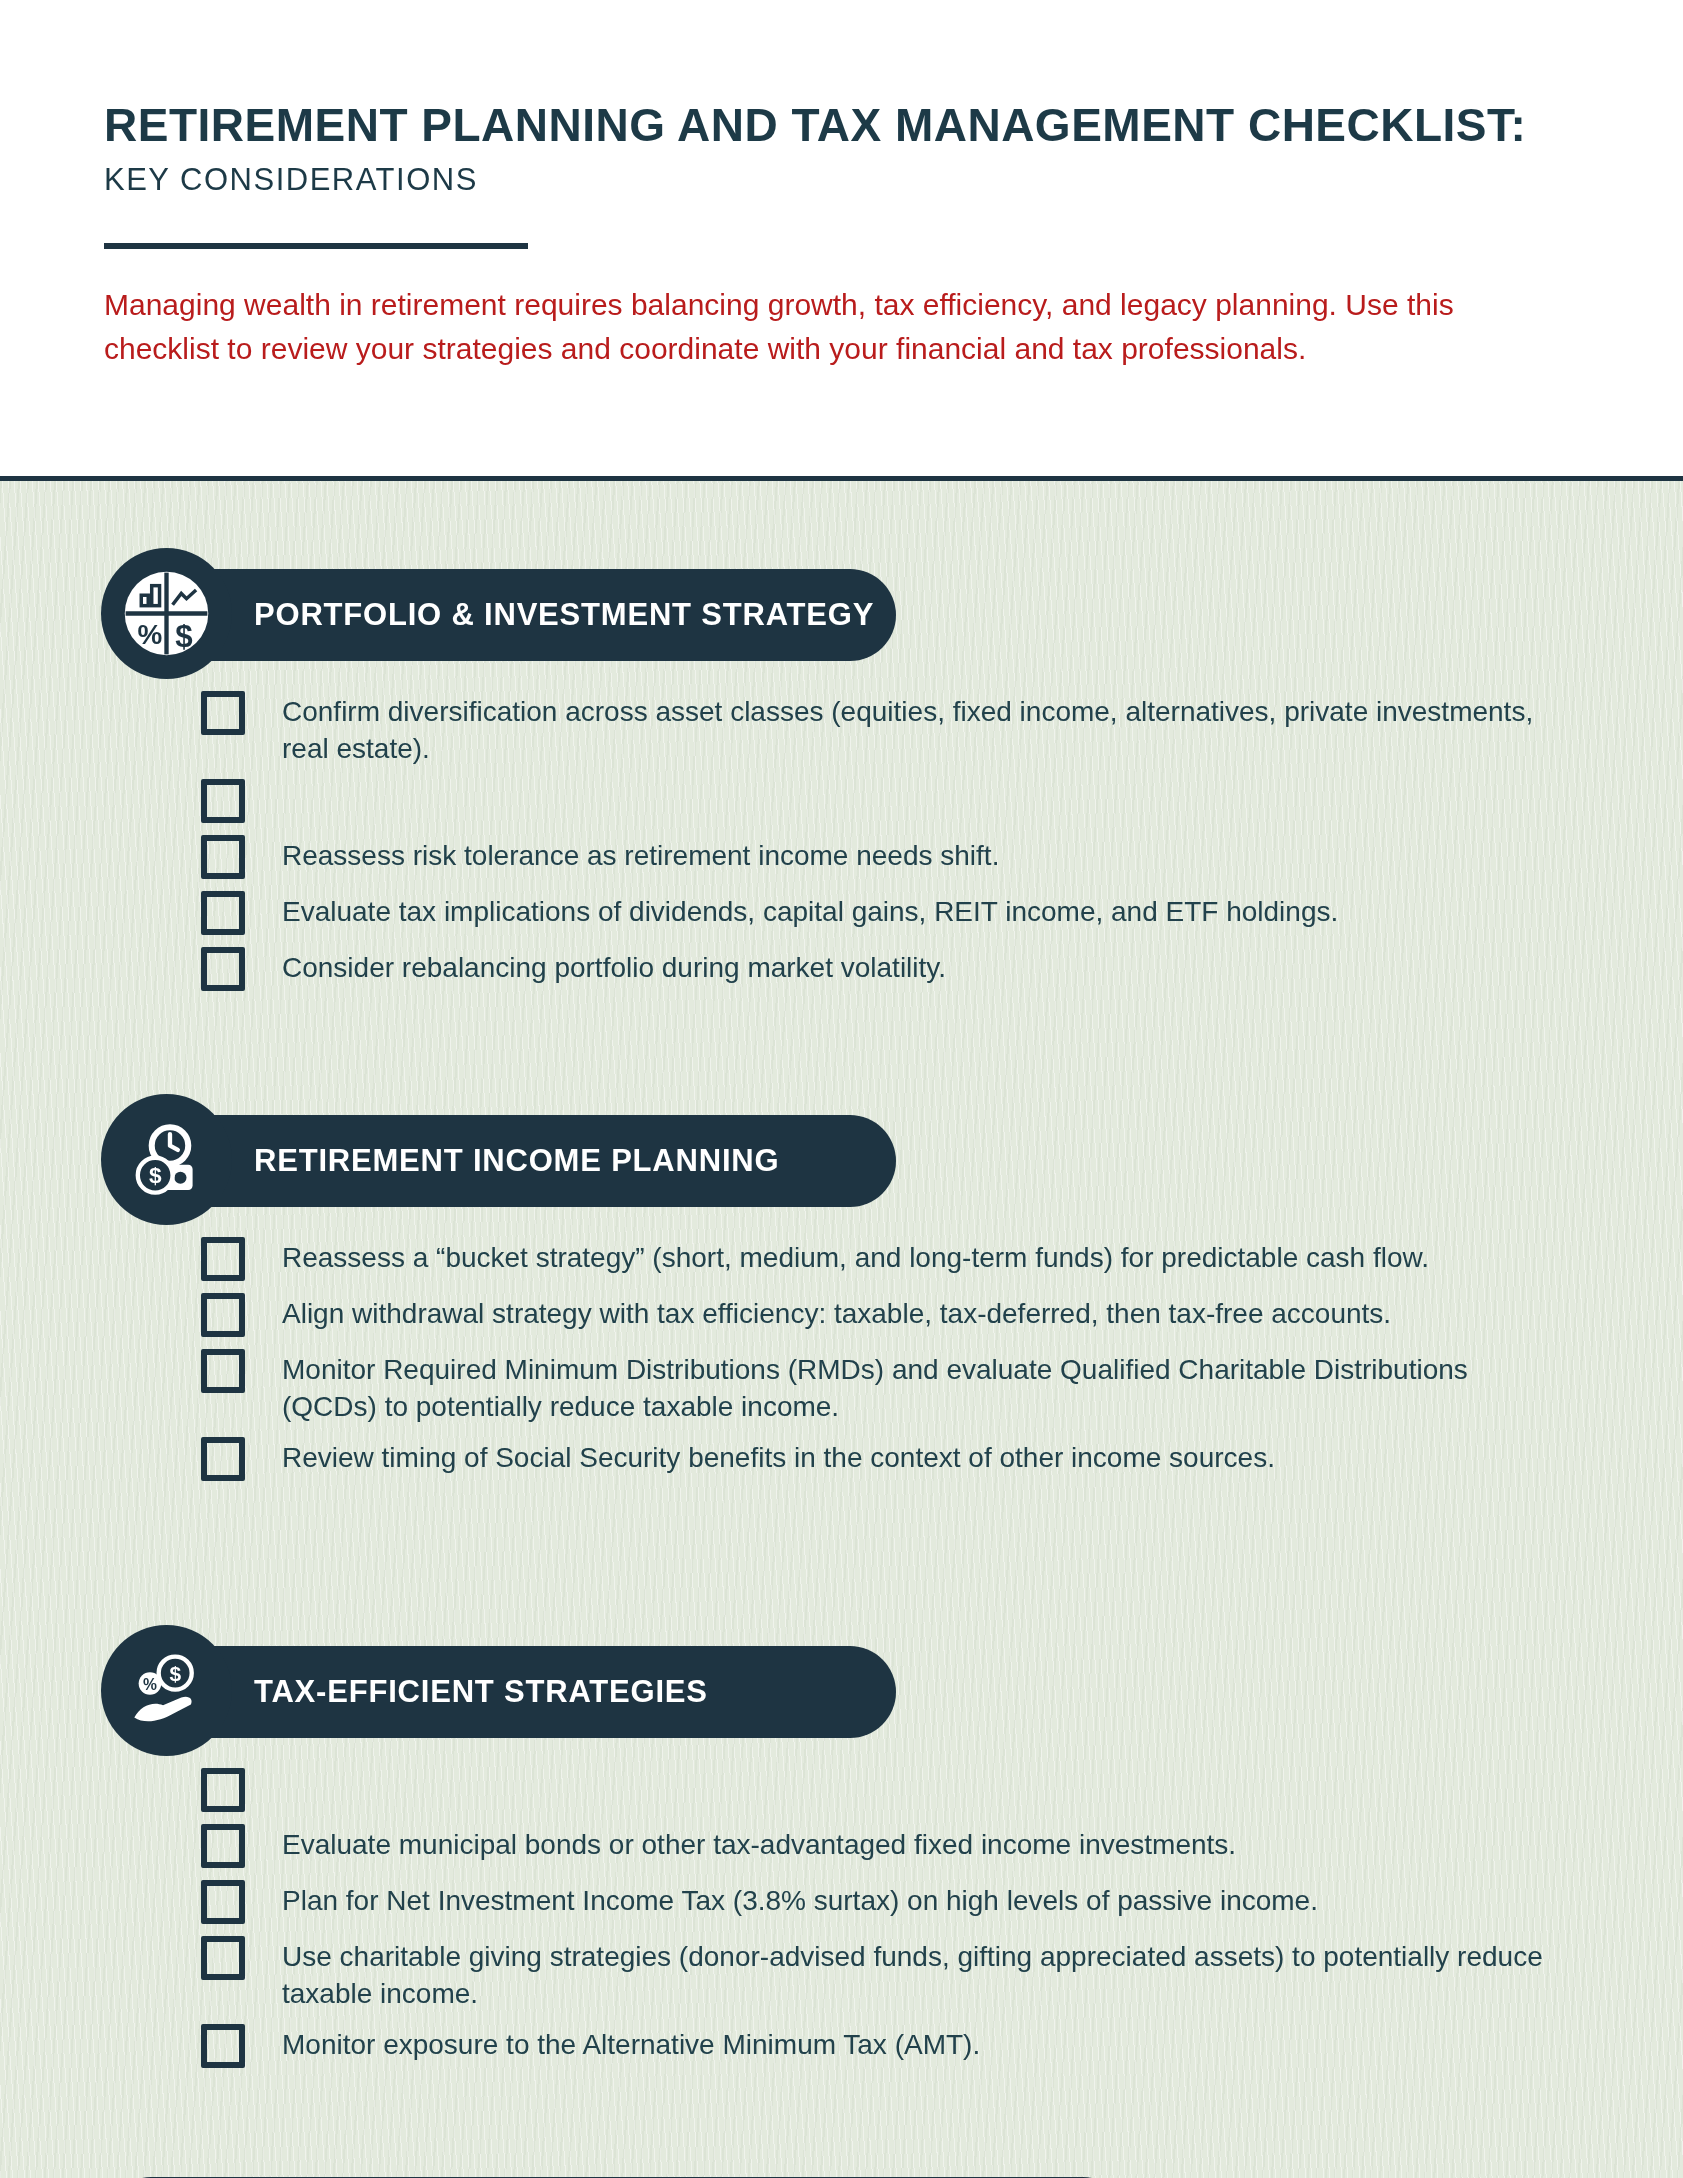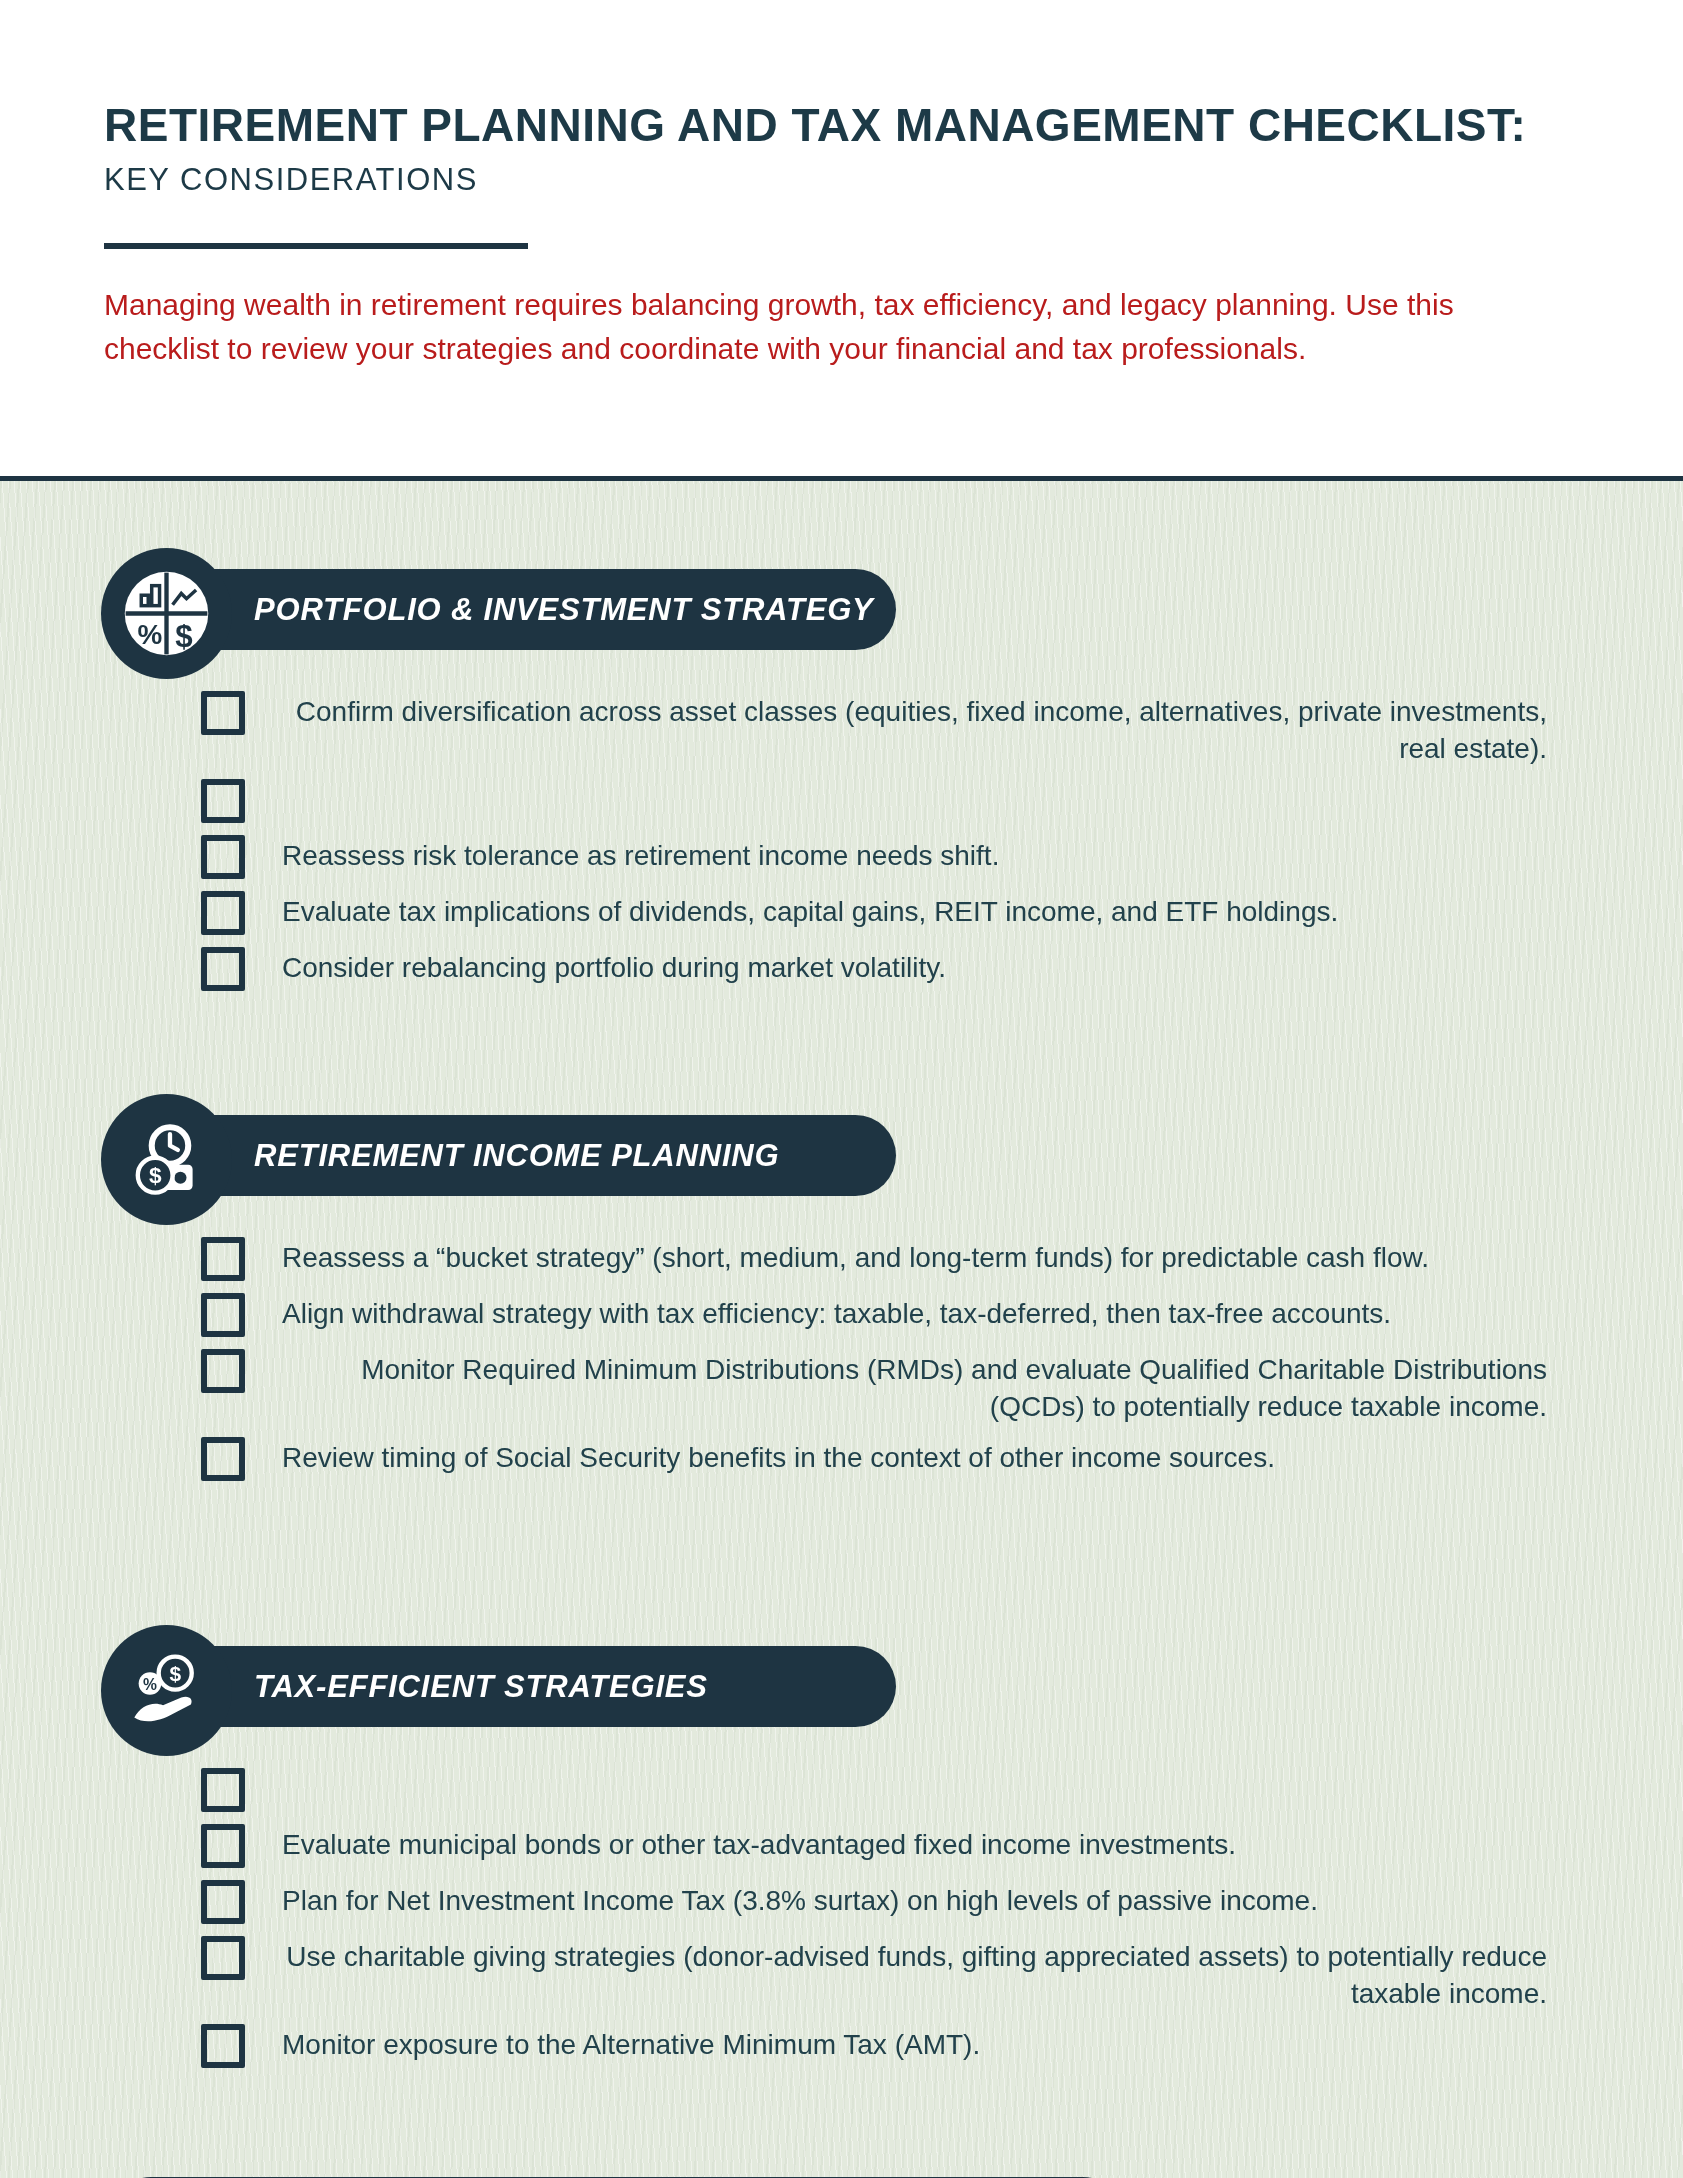--- a/index.html
+++ b/index.html
@@ -31,24 +31,24 @@
     position:absolute;left:0;right:0;top:476px;bottom:0;
     background-color:#e3eadd;
     background-image:
       repeating-linear-gradient(94deg, rgba(125,145,115,0.07) 0 2px, transparent 2px 9px),
       repeating-linear-gradient(86deg, rgba(255,255,255,0.45) 0 1px, transparent 1px 6px);
     border-top:5px solid #1e3442;
   }
   .sec{position:absolute;left:0;width:1683px;}
   .sec-header{position:relative;height:131px;}
   .pill{
-    position:absolute;left:149px;top:21px;width:747px;height:81px;
+    position:absolute;left:149px;top:21px;width:747px;height:92px;
     background:#1e3442;border-radius:46px;
     display:flex;align-items:center;
-    box-sizing:border-box;padding-left:105px;font-style:italic;
+    box-sizing:border-box;padding-left:105px;
   }
   .pill-label{
     color:#ffffff;font-size:31px;font-weight:700;letter-spacing:0.8px;
     white-space:nowrap;
   }
   .icon-circle{
     position:absolute;left:101px;top:0;width:131px;height:131px;
     background:#1e3442;border-radius:50%;
     display:flex;align-items:center;justify-content:center;
   }
@@ -56,21 +56,21 @@
     list-style:none;margin:14px 0 0 201px;padding:0;width:1346px;
   }
   .item{display:flex;align-items:flex-start;margin-bottom:14px;}
   .checkbox{
     flex:0 0 auto;width:32px;height:32px;
     border:6px solid #1e3442;border-radius:2px;
     margin-top:-2px;background:transparent;
   }
   .item-label{
     margin-left:37px;max-width:1267px;
-    font-size:28px;line-height:37px;color:#21414b;text-align:right;
+    font-size:28px;line-height:37px;color:#21414b;
   }
   .partial-pill{
     position:absolute;left:111px;top:1696px;width:1012px;height:40px;
     background:#1e3442;border-radius:40px 40px 0 0;
   }
   svg text{font-family:"Liberation Sans", sans-serif;}
 </style>
 </head>
 <body>
 

